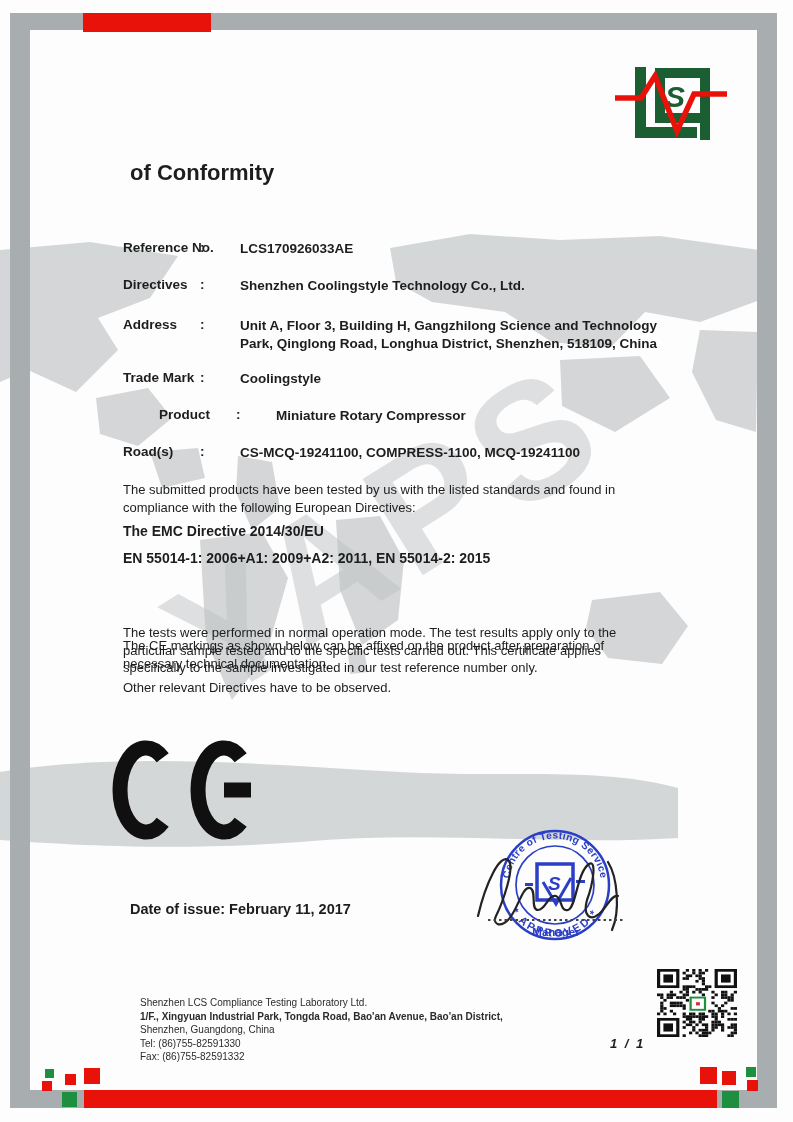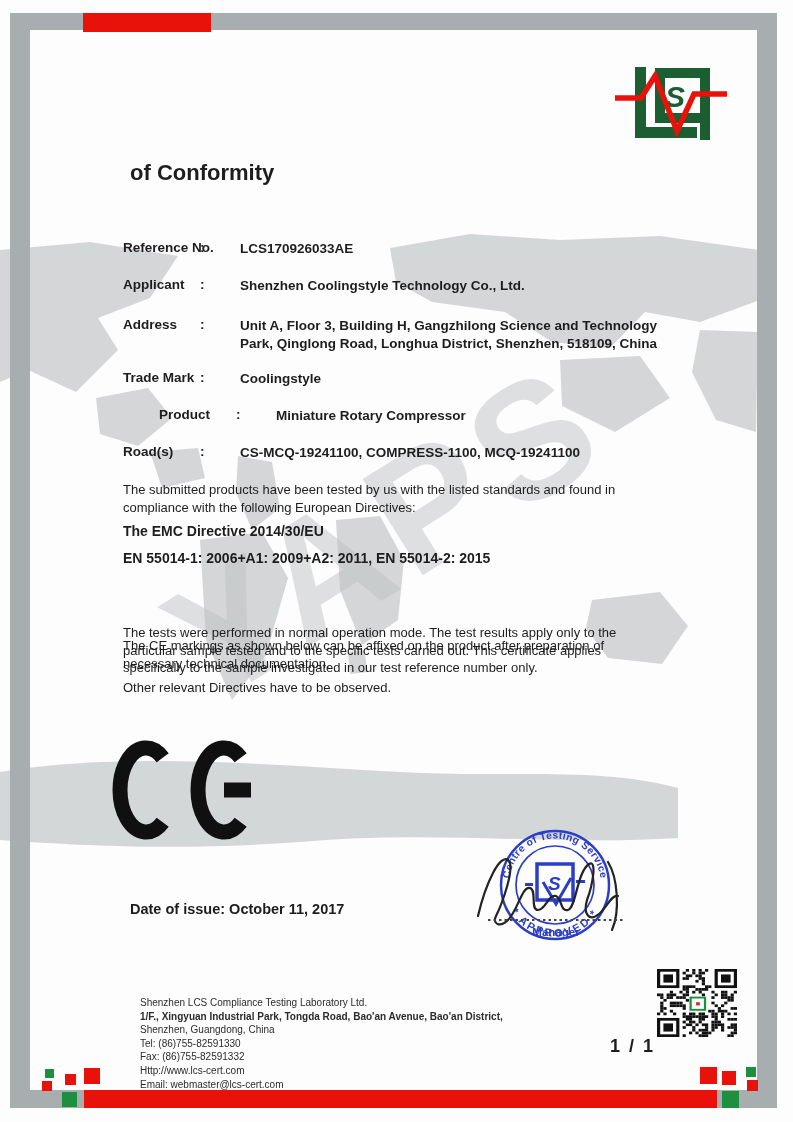--- a/index.html
+++ b/index.html
@@ -28,21 +28,21 @@
   .frow .col{position:absolute;left:200px;font-size:13.5px;font-weight:bold;}
   .frow .val{position:absolute;left:240px;width:460px;font-size:13.5px;font-weight:bold;
              white-space:pre-line;line-height:17.5px;}
   .para{left:123px;width:570px;font-size:13px;line-height:17.6px;white-space:pre-line;}
   .para.b{font-weight:bold;font-size:14px;}
   .date{left:130px;top:901px;font-size:14.5px;font-weight:bold;}
   .footer{left:140px;top:996px;font-size:10px;line-height:13.6px;color:#2b2b2b;width:430px;}
   .footer .bold{font-weight:bold;}
   .footer .cols{display:flex;flex-direction:column;}
   .footer .c1{width:157px;}
-  .pageno{left:610px;top:1036px;font-size:18px;font-weight:bold;letter-spacing:2px;}
+  .pageno{left:610px;top:1036px;font-size:13px;font-weight:bold;letter-spacing:2px;font-style:italic;}
   svg text{font-family:"Liberation Sans",sans-serif;}
 </style>
 </head>
 <body>
 
 <div class="page">
 
   <svg class="map" width="793" height="1122" viewBox="0 0 793 1122">
     <g fill="#cdd0d1" opacity="0.85">
       <path d="M0,250 L90,242 L178,256 L150,298 L98,318 L118,350 L76,392 L28,370 L0,382 Z"></path>
@@ -95,21 +95,21 @@
     </svg>
 
     <div class="abs title2">of Conformity</div>
 
     <div class="abs frow" style="top:240px;">
       <span class="lbl">Reference No.</span>
       <span class="col">:</span>
       <span class="val">LCS170926033AE</span>
     </div>
     <div class="abs frow" style="top:277px;">
-      <span class="lbl">Applicant</span>
+      <span class="lbl">Directives</span>
       <span class="col">:</span>
       <span class="val">Shenzhen Coolingstyle Technology Co., Ltd.</span>
     </div>
     <div class="abs frow" style="top:317px;">
       <span class="lbl">Address</span>
       <span class="col">:</span>
       <span class="val">Unit A, Floor 3, Building H, Gangzhilong Science and Technology
 Park, Qinglong Road, Longhua District, Shenzhen, 518109, China</span>
     </div>
     <div class="abs frow" style="top:370px;">
@@ -140,21 +140,21 @@
     <div class="abs para" style="top:679px;">Other relevant Directives have to be observed.</div>
 
     <svg class="abs" style="left:112px;top:738px;" width="160" height="105" viewBox="0 0 160 105">
       <g fill="none" stroke="#101010" stroke-width="15">
         <path d="M50.7,19.8 A26,42 0 1 0 50.7,84.2"></path>
         <path d="M128.7,19.8 A26,42 0 1 0 128.7,84.2"></path>
         <path d="M112,52 H139"></path>
       </g>
     </svg>
 
-    <div class="abs date">Date of issue: October 11, 2017</div>
+    <div class="abs date">Date of issue: February 11, 2017</div>
 
     <svg class="abs" style="left:450px;top:820px;" width="230" height="140" viewBox="0 0 230 140">
       <defs>
         <path id="arcTop" d="M61,78 A46,46 0 1 1 149,78"></path>
         <path id="arcBot" d="M57,83 A51,51 0 0 0 153,83"></path>
       </defs>
       <circle cx="105" cy="65" r="54" fill="none" stroke="#2b3ec6" stroke-width="2.5"></circle>
       <circle cx="105" cy="65" r="39" fill="none" stroke="#2b3ec6" stroke-width="1.7"></circle>
       <text font-size="10.2" font-weight="bold" fill="#2b3ec6" letter-spacing="0.4">
         <textPath href="#arcTop" startOffset="50%" text-anchor="middle">Centre of Testing Service</textPath>
@@ -177,24 +177,20 @@
       <text x="106" y="116" text-anchor="middle" font-size="11.5" font-weight="bold" fill="#2b3ec6">Manager</text>
     </svg>
 
     <div class="abs footer">
       <div>Shenzhen LCS Compliance Testing Laboratory Ltd.</div>
       <div class="bold">1/F., Xingyuan Industrial Park, Tongda Road, Bao'an Avenue, Bao'an District,</div>
       <div>Shenzhen, Guangdong, China</div>
       <div class="cols">
         <span class="c1">Tel: (86)755-82591330</span>
         <span>Fax: (86)755-82591332</span>
-      </div>
-      <div class="cols">
-        <span class="c1">Http://www.lcs-cert.com</span>
-        <span>Email: webmaster@lcs-cert.com</span>
       </div>
     </div>
 
     <svg id="qr" class="abs" style="left:657px;top:969px;" width="80" height="68" viewBox="0 0 25 25" preserveAspectRatio="none">
         <rect x="0" y="0" width="7" height="7" fill="#111"></rect>
         <rect x="1" y="1" width="5" height="5" fill="#fff"></rect>
         <rect x="2" y="2" width="3" height="3" fill="#111"></rect>
         <rect x="18" y="0" width="7" height="7" fill="#111"></rect>
         <rect x="19" y="1" width="5" height="5" fill="#fff"></rect>
         <rect x="20" y="2" width="3" height="3" fill="#111"></rect>

